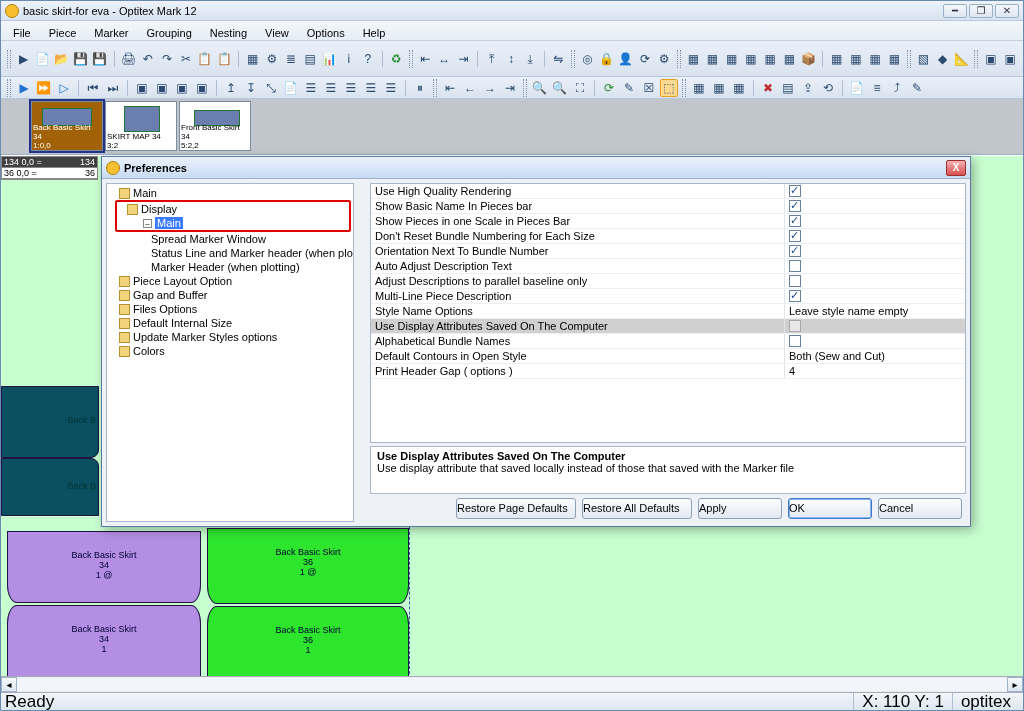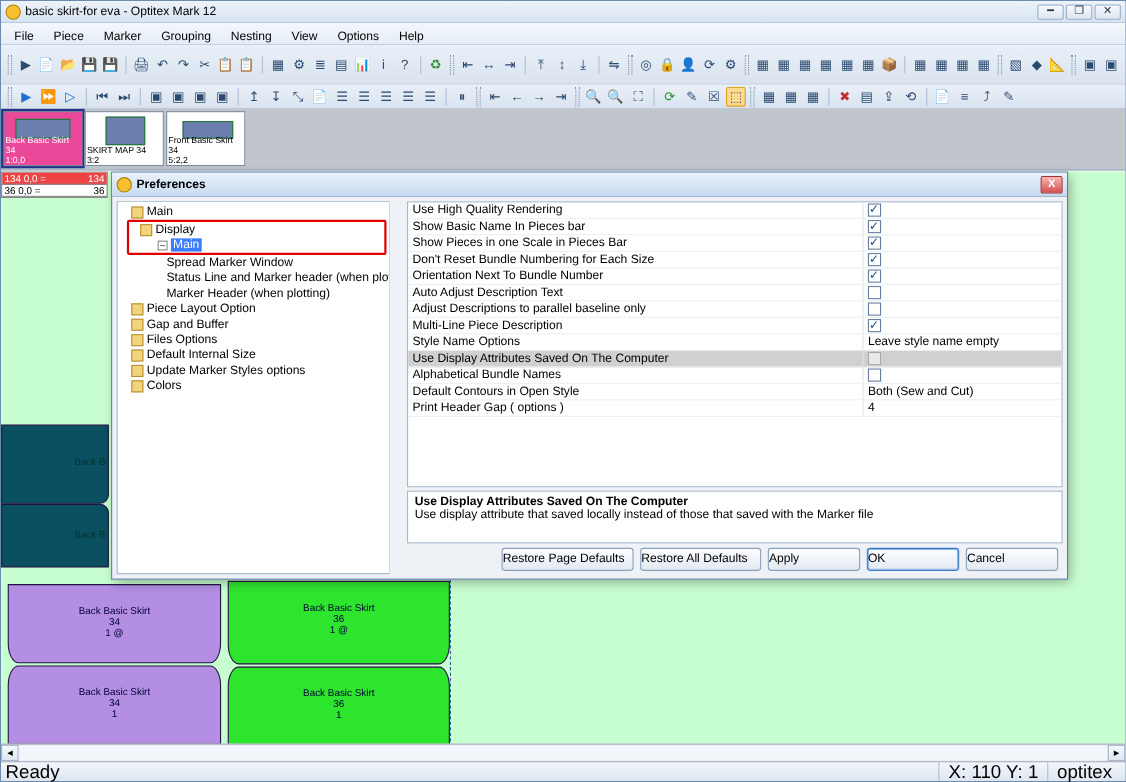--- a/index.html
+++ b/index.html
@@ -16,27 +16,27 @@
   .menu-item{ padding:1px 8px; }
   .toolbars { background:linear-gradient(#eaf0f8,#d9e3ef); border-bottom:1px solid #b7c6d8; height:36px; display:flex; align-items:center; padding:0 4px; gap:2px; overflow:hidden;}
   .toolbars.row2{height:22px;}
   .tb-grip{ width:4px; height:18px; border-left:1px dotted #7b92ad; border-right:1px dotted #7b92ad; margin:0 2px;}
   .tb-btn{ width:18px; height:18px; border:1px solid transparent; border-radius:2px; display:flex; align-items:center; justify-content:center; font-size:12px; color:#2b4a70;}
   .tb-btn.active{ background:#ffd98e; border-color:#e0a020;}
   .tb-sep{ width:1px; height:16px; background:#aebfd4; margin:0 3px;}
   .deck { height:56px; border-bottom:1px solid #9eb0c4; display:flex; gap:2px; padding:2px; background:#c0c6cc;}
   .deck-card{ width:72px; height:50px; background:#fff; border:1px solid #7a8ca0; position:relative; overflow:hidden; font-size:8px; line-height:9px;}
   .deck-card .shape{ position:absolute; }
-  .deck-card.sel{ outline:2px solid #238; background:#ec4899;}
+  .deck-card.sel{ outline:2px solid #238; background:#a16207;margin-left:28px;}
   .deck-card.sel .lbl{color:#fff;}
   .deck-card .lbl{ position:absolute; left:1px; bottom:0; right:1px;}
   .workspace{ position:absolute; left:0; right:0; top:155px; bottom:18px; background:#c8ffd0;}
   .ws-left-strip{ position:absolute; left:0; top:0; width:97px; height:24px; background:#fff; border:1px solid #888;}
   .ws-left-strip .r{ height:11px; padding:0 2px; border-bottom:1px solid #888;display:flex;justify-content:space-between;font-size:9px;}
-  .ws-left-strip .r.sel{background:#ef4444;color:#fff;}
+  .ws-left-strip .r.sel{background:#404040;color:#fff;}
   .ws-piece{ position:absolute; border:1px solid #214; font-size:9px; text-align:center; color:#003;}
   .ws-piece.violet{ background:#b38ee3;}
   .ws-piece.green{ background:#2ee52e;}
   .ws-piece .pl{white-space:pre;}
   .ws-piece.dark{ background:#0a5060;}
   .vdash{ position:absolute; border-right:1px dashed #3060a0;}
   .hscroll{ position:absolute; left:0; right:0; bottom:18px; height:16px; background:#e8eef4; border-top:1px solid #aab;}
   .hscroll .track{position:absolute; left:16px; right:16px; top:1px; bottom:1px; background:#f2f6fb;}
   .hscroll .btn{position:absolute;width:16px;top:0;bottom:0;background:linear-gradient(#f6fafd,#dde7f2);border:1px solid #9fb2c7; text-align:center; line-height:14px; font-size:10px;}
   .hscroll .btn.l{left:0;} .hscroll .btn.r{right:0;}

